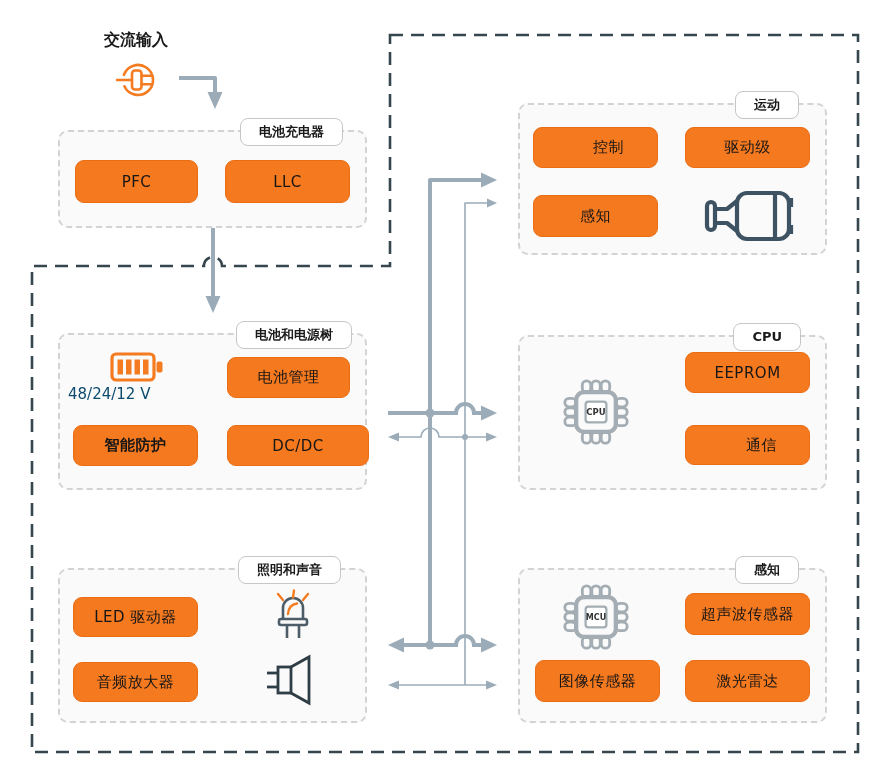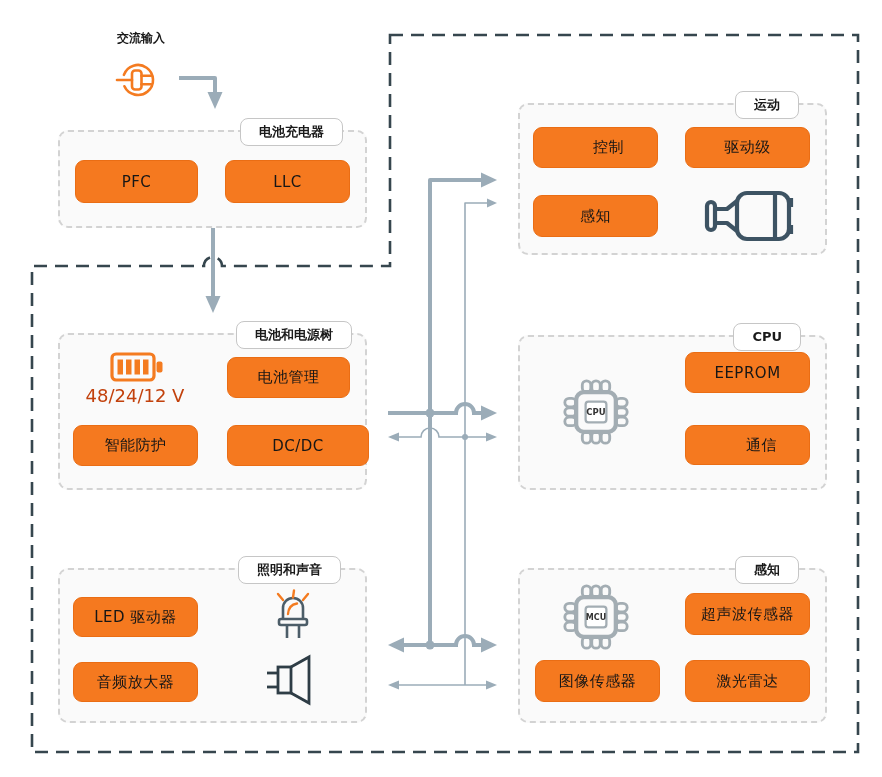--- a/index.html
+++ b/index.html
@@ -17,22 +17,22 @@
     border-radius:8px; height:26px; line-height:25px; padding:0 18px;
     font-size:13px; font-weight:bold; color:#1a1a1a; white-space:nowrap;margin-left:17px;
   }
   .block {
     position:absolute; background:#F5791F; border:1px solid #ea6d14;
     border-radius:9px; display:flex; align-items:center; justify-content:center;
     font-size:15px; color:#161616; box-sizing:border-box; cursor:pointer;
     letter-spacing:0.5px;
   }
   .icon { position:absolute; }
-  .ac-label { position:absolute; left:117px; top:30px; font-size:12px; font-weight:bold; color:#1a1a1a; }
-  .volts { position:absolute; font-size:18px; color:#c2410c; text-align:center; }
+  .ac-label { position:absolute; left:104px; top:30px; font-size:16px; font-weight:bold; color:#1a1a1a; }
+  .volts { position:absolute; font-size:15px; color:#0c4a6e; text-align:left; }
 </style>
 </head>
 <body>
 
 <div class="canvas">
 
   <svg class="layer" width="882" height="777" viewBox="0 0 882 777">
 
     <path d="M 390 35 H 858 V 752 H 32 V 266 H 204 A 9 9 0 0 1 222 266 H 390 Z" fill="none" stroke="#36464E" stroke-width="2.6" stroke-dasharray="13 8"></path>
 
@@ -107,21 +107,21 @@
       <rect x="46.5" y="10.5" width="6" height="11" rx="2" fill="#F47B20"></rect>
       <g fill="#F47B20">
         <rect x="7.5" y="8.5" width="5.5" height="15"></rect>
         <rect x="16" y="8.5" width="5.5" height="15"></rect>
         <rect x="24.5" y="8.5" width="5.5" height="15"></rect>
         <rect x="33" y="8.5" width="5.5" height="15"></rect>
       </g>
     </svg>
     <div class="volts" style="left:8px; top:50px; width:134px;">48/24/12 V</div>
     <div class="block" style="left:167px; top:22px; width:123px; height:41px;">电池管理</div>
-    <div class="block" style="left:13px; top:90px; width:125px; height:41px;">智能防护</div>
+    <div class="block" style="left:13px; top:90px; width:125px; height:41px;font-weight:bold;">智能防护</div>
     <div class="block" style="left:167px; top:90px; width:142px; height:41px;">DC/DC</div>
   </div>
 
   <div class="group" style="left:58px; top:568px; width:309px; height:155px;">
     <div class="pill" style="right:24px;">照明和声音</div>
     <div class="block" style="left:13px; top:27px; width:125px; height:40px;">LED 驱动器</div>
     <div class="block" style="left:13px; top:92px; width:125px; height:40px;">音频放大器</div>
     <svg class="icon" style="left:209px; top:18px;" width="48" height="56" viewBox="0 0 48 56">
       <g stroke="#4C5D68" stroke-width="2.6" fill="none">
         <path d="M 14 31 V 20 A 10 10 0 0 1 34 20 V 31"></path>

